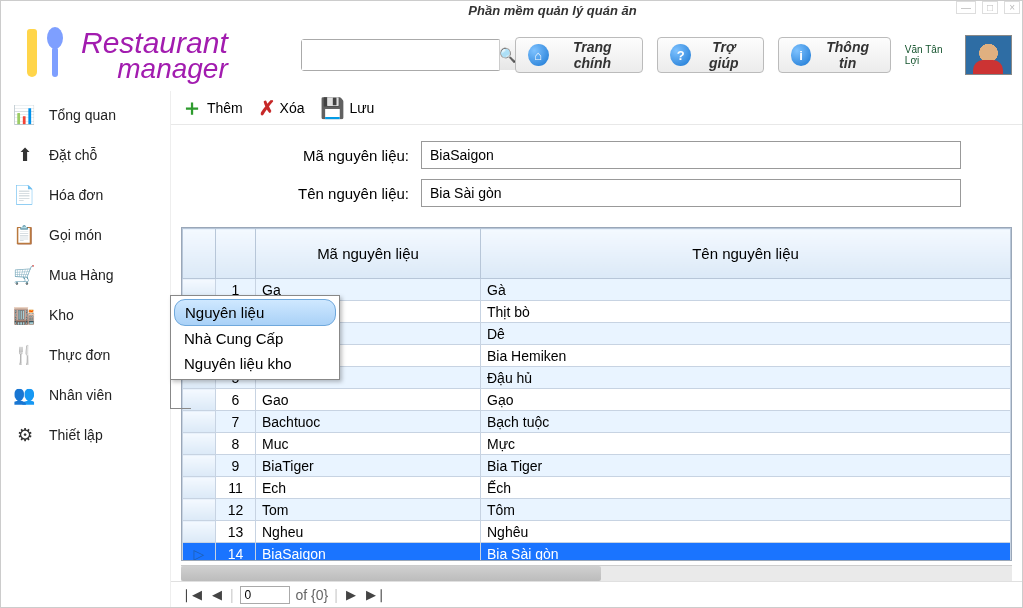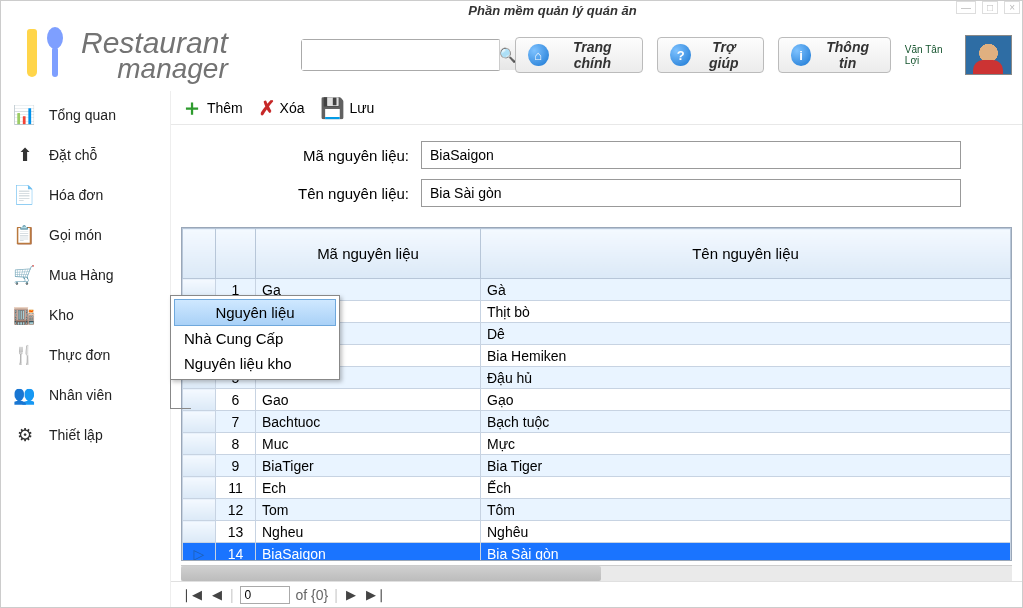--- a/index.html
+++ b/index.html
@@ -13,21 +13,21 @@
 .window-controls span { border:1px solid #ddd; padding:0 4px; font-size:10px; cursor:default; }
 
 
 .header { height:72px; display:flex; align-items:center; padding:0 10px; gap:14px; }
 .logo { width:290px; display:flex; align-items:center; }
 .logo-img { width:70px; height:60px; position:relative; }
 .fork { width:10px; height:48px; background:#ffd54a; border-radius:3px 3px 5px 5px; position:absolute; left:16px; top:4px; }
 .spoon { position:absolute; left:36px; top:2px; }
 .spoon-head { width:16px; height:22px; background:#7e9fff; border-radius:50%; }
 .spoon-handle { width:6px; height:30px; background:#7e9fff; border-radius:3px; margin-left:5px; margin-top:-2px;}
-.logo-text { font-family:"Brush Script MT","Segoe Script",cursive; font-size:28px; line-height:0.9; color:#737373; font-style:italic; }
+.logo-text { font-family:"Brush Script MT","Segoe Script",cursive; font-size:28px; line-height:0.9; color:#a21caf; font-style:italic; }
 .logo-text .line1 { font-size:30px; }
 .logo-text .line2 { font-size:28px; margin-left:24px;text-align:right; }
 
 .searchbox { display:flex; align-items:center; width:200px; height:32px; border:1px solid #aaa; border-radius:3px; background:#fff; }
 .searchbox input { flex:1; border:none; outline:none; padding:0 8px; height:100%; }
 .searchbox button { width:26px; height:100%; border:none; border-left:1px solid #ccc; background:linear-gradient(#fafafa,#e6e6e6); cursor:pointer; color:#666; }
 
 .header-btn { display:flex; align-items:center; gap:6px; height:36px; padding:0 12px; border:1px solid #bbb; border-radius:4px; background:linear-gradient(#fdfdfd,#ececec); font-style:italic; font-weight:bold; color:#333; cursor:pointer; font-size:15px; }
 .header-btn .icon-circle { width:22px; height:22px; border-radius:50%; display:flex; align-items:center; justify-content:center; color:#fff; font-style:normal; font-weight:bold; font-size:13px; }
 .ic-home { background:radial-gradient(circle at 30% 30%,#7ec2ff,#1976d2); }
@@ -78,21 +78,21 @@
 .pager { height:26px; border-top:1px solid #e0e0e0; display:flex; align-items:center; padding:0 8px; gap:6px; font-size:13px; color:#666; }
 .pager button { background:none; border:none; cursor:pointer; color:#444; font-size:13px; padding:2px 2px;}
 .pager .sep { color:#ccc; }
 .pager input { width:50px; height:18px; border:1px solid #aaa; padding:0 4px; font-size:12px;}
 
 
 .submenu { position:absolute; left:170px; top:295px; width:170px; background:#fff; border:1px solid #888; box-shadow:2px 2px 4px rgba(0,0,0,0.25); z-index:50; }
 .submenu::before { content:""; position:absolute; left:-1px; bottom:-30px; width:20px; height:30px; border-left:1px solid #888; border-bottom:1px solid #888; }
 .submenu-inner { padding:3px; }
 .submenu-item { padding:4px 10px; cursor:pointer; font-size:15px; }
-.submenu-item.active { background:linear-gradient(#cfe8ff,#a9d1f7); border:1px solid #6fa8dc; border-radius:0;text-align:center; }
+.submenu-item.active { background:linear-gradient(#cfe8ff,#a9d1f7); border:1px solid #6fa8dc; border-radius:11px; }
 
 
 .hscroll { height:16px; background:#eaeaea; border-top:1px solid #ccc; position:relative; margin:0 10px;}
 .hscroll .thumb { position:absolute; left:0; top:0; bottom:0; width:420px; background:linear-gradient(#d0d0d0,#bcbcbc); border-radius:2px;}
 </style>
 </head>
 <body>
 
 <div class="app">
   <div class="titlebar">

